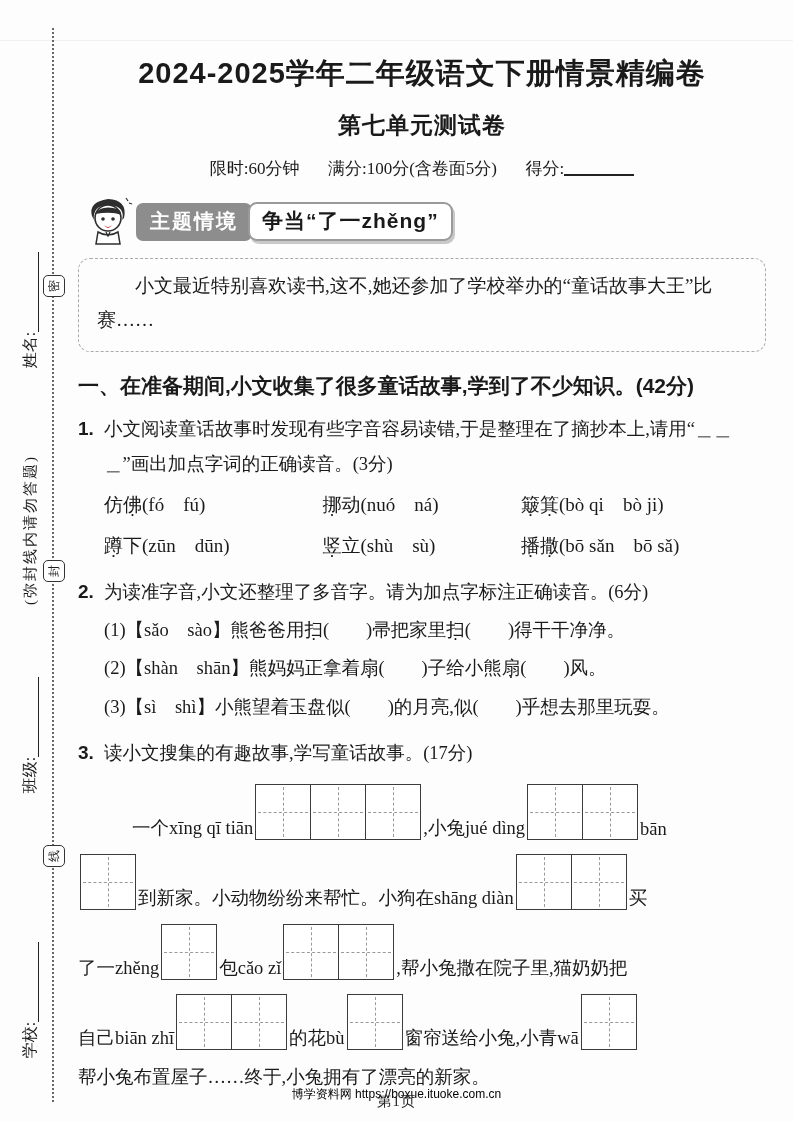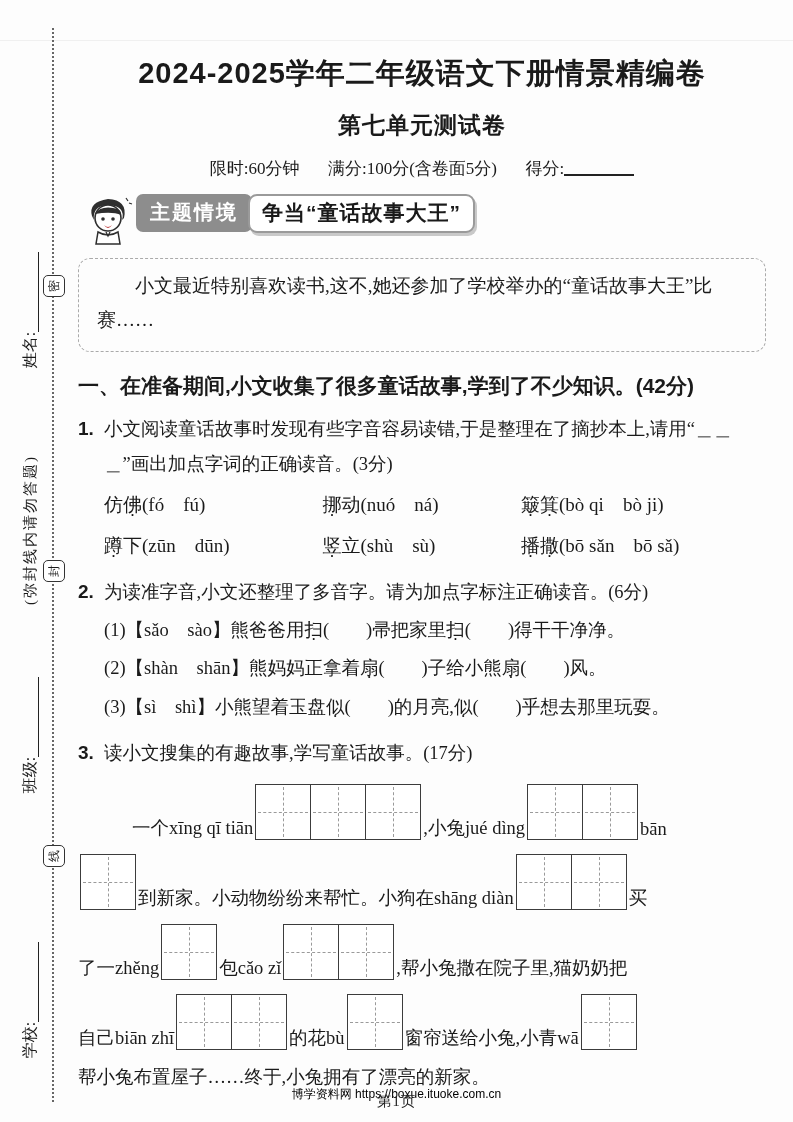--- a/index.html
+++ b/index.html
@@ -24,21 +24,21 @@
     font-size:12px;transform:rotate(-90deg);z-index:2;
   }
   
   .main{position:absolute;left:78px;top:55px;width:688px;}
   .title{ text-align:center;font-family:"Liberation Sans","DejaVu Sans",sans-serif;
     font-weight:900;font-size:29px;line-height:1.3;margin:0;letter-spacing:1px;}
   .title2{font-size:23px;margin-top:18px;}
   .info-line{text-align:center;font-size:17px;margin-top:16px;}
   .score-blank{width:70px;border-bottom:2px solid #222;}
   
-  .badge-row{display:flex;align-items:flex-start;margin-top:14px;margin-left:4px;position:relative;z-index:2;}
+  .badge-row{display:flex;align-items:center;margin-top:14px;margin-left:4px;position:relative;z-index:2;}
   .mascot{width:52px;height:56px;flex:0 0 auto;margin-right:2px;}
   .tag-badge{
     background:#8d8d8d;color:#fff;font-family:"Liberation Sans",sans-serif;font-weight:700;
     font-size:20px;padding:5px 14px 6px;border-radius:7px;letter-spacing:2px;
   }
   .title-badge{
     background:#fff;border:2px solid #9a9a9a;border-radius:9px;margin-left:-4px;
     font-family:"Liberation Sans",sans-serif;font-weight:900;font-size:21px;
     padding:3px 12px 4px;box-shadow:2px 3px 0 #c9c9c9;letter-spacing:1px;
   }
@@ -131,21 +131,21 @@
       <circle cx="26" cy="24" r="13" fill="#fff" stroke="#2e2e2e" stroke-width="1.6"></circle>
       <path d="M13 20 Q18 12 31 14 Q40 15 39 21 Q30 17 13 20 Z" fill="#2e2e2e"></path>
       <circle cx="21" cy="25" r="1.8" fill="#2e2e2e"></circle>
       <circle cx="31" cy="25" r="1.8" fill="#2e2e2e"></circle>
       <path d="M22 31 Q26 35 30 31 Q28 34 26 34 Q24 34 22 31 Z" fill="#b33"></path>
       <path d="M16 38 Q26 44 36 38 L38 50 L14 50 Z" fill="#fff" stroke="#2e2e2e" stroke-width="1.5"></path>
       <path d="M24 38 L26 42 L28 38" fill="none" stroke="#2e2e2e" stroke-width="1.3"></path>
       <path d="M44 4 l2 3 M47 9 l3 1" stroke="#2e2e2e" stroke-width="1.2" fill="none"></path>
     </svg>
     <span class="tag-badge">主题情境</span>
-    <span class="title-badge">争当“童话故事大王”</span>
+    <span class="title-badge">争当“了一zhěng”</span>
   </div>
 
   <div class="intro-box">
     <p>小文最近特别喜欢读书,这不,她还参加了学校举办的“童话故事大王”比赛……</p>
   </div>
 
   <div class="sec-heading">一、在准备期间,小文收集了很多童话故事,学到了不少知识。(42分)</div>
 
   <div class="q">
     <span class="q-num">1.</span>

